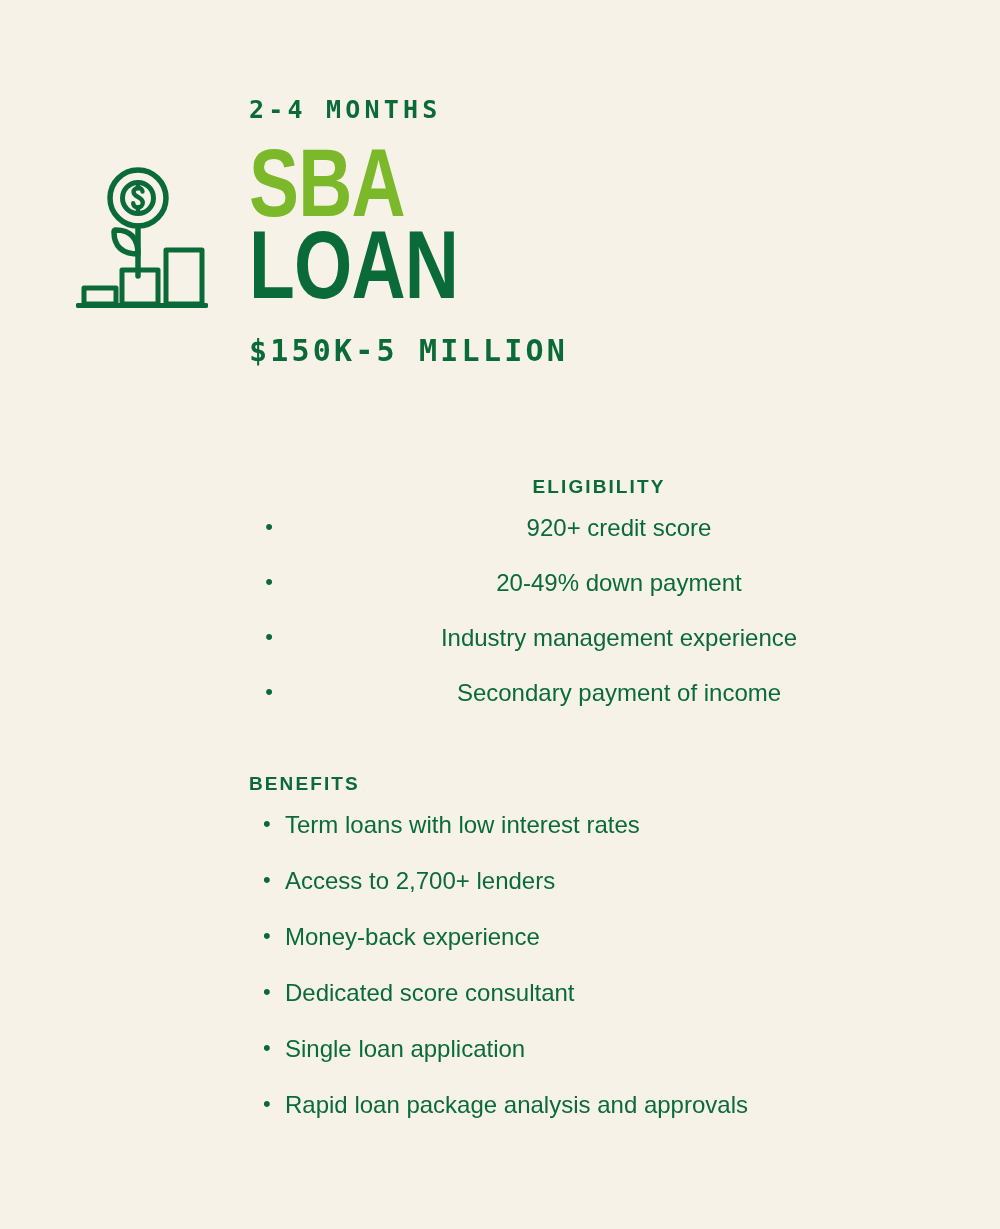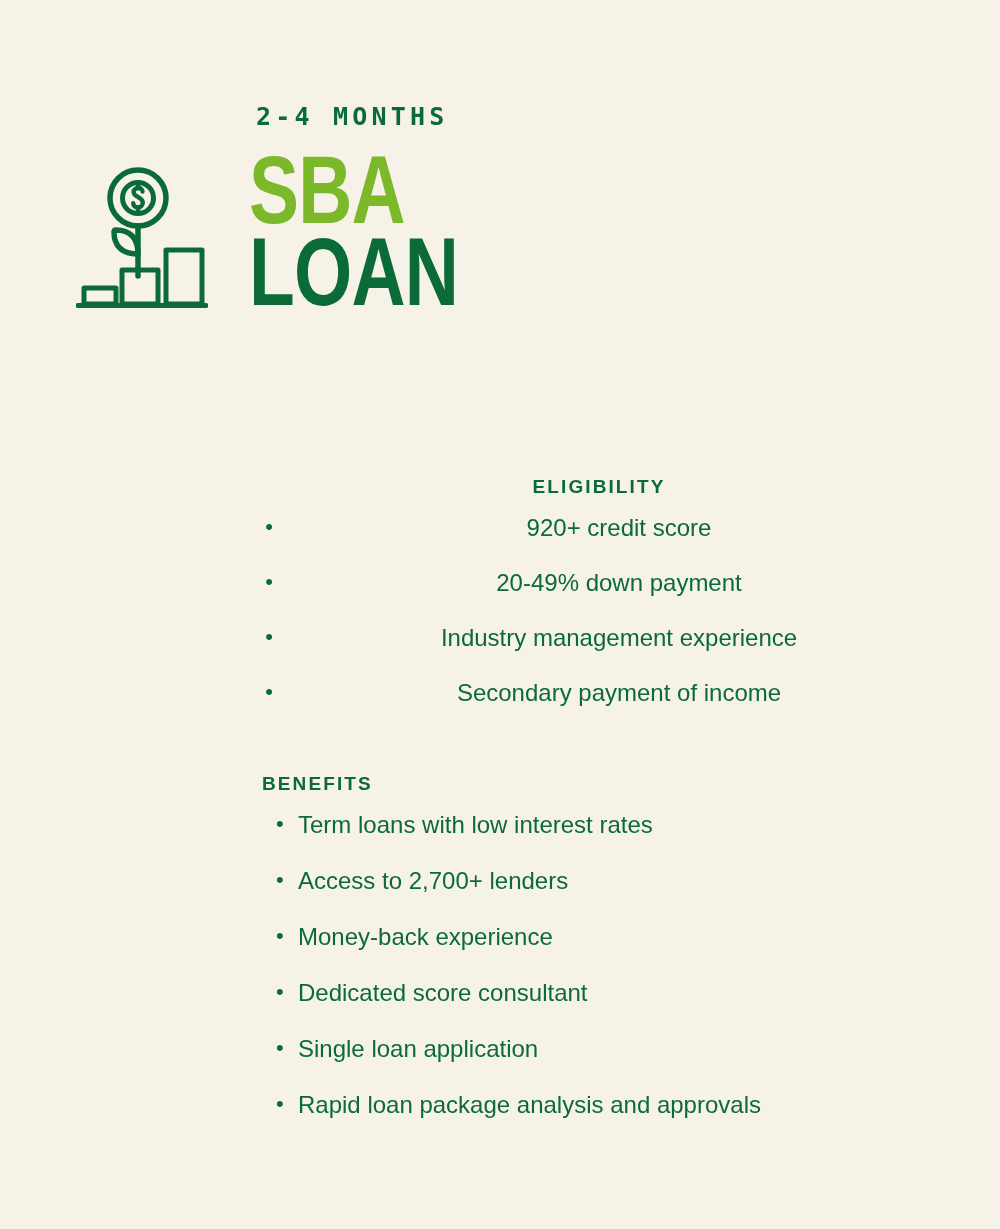--- a/index.html
+++ b/index.html
@@ -38,21 +38,21 @@
     top: 96px;
     width: 700px;
   }
   .duration {
     font-family: "DejaVu Sans Mono", "Liberation Mono", monospace;
     font-size: 25px;
     font-weight: bold;
     letter-spacing: 4.2px;
     color: #0b6b38;
     line-height: 1.1;
-    margin: 7px;
+    margin: 0;
   }
   .title {
     margin: 0;
     margin-top: 18px;
     line-height: 0.86;
     font-family: "Liberation Sans Narrow", "Liberation Sans", sans-serif;
     font-weight: bold;
     font-size: 96px;
     letter-spacing: -1px;
     transform: scaleX(0.78);
@@ -67,21 +67,21 @@
     font-family: "DejaVu Sans Mono", "Liberation Mono", monospace;
     font-size: 30px;
     font-weight: bold;
     letter-spacing: 3.2px;
     color: #0b6b38;
   }
 
   
   .section { position: absolute; }
   .section-eligibility { left: 249px; top: 476px; width: 700px; text-align: center; }
-  .section-benefits    { left: 262px; top: 773px; width: 700px; }
+  .section-benefits    { left: 249px; top: 773px; width: 700px; }
 
   .section-title {
     margin: 0 0 14px 0;
     font-size: 19px;
     font-weight: bold;
     letter-spacing: 2.1px;
     color: #0b6b38;
   }
 
   ul.bullets {
@@ -143,20 +143,21 @@
       <path d="M2 139.5 L130 139.5" stroke-width="5"></path>
     </svg>
   </div>
 
   <div class="header">
     <p class="duration">2-4 MONTHS</p>
     <h1 class="title">
       <span class="line1">SBA</span>
       <span class="line2">LOAN</span>
     </h1>
+    <p class="amount">$150K-5 MILLION</p>
   </div>
 
   <div class="section section-eligibility">
     <h2 class="section-title">ELIGIBILITY</h2>
     <ul class="bullets">
       <li>
         <span class="bullet-dot">•</span>
         <span class="bullet-text">920+ credit score</span>
       </li>
       <li>

